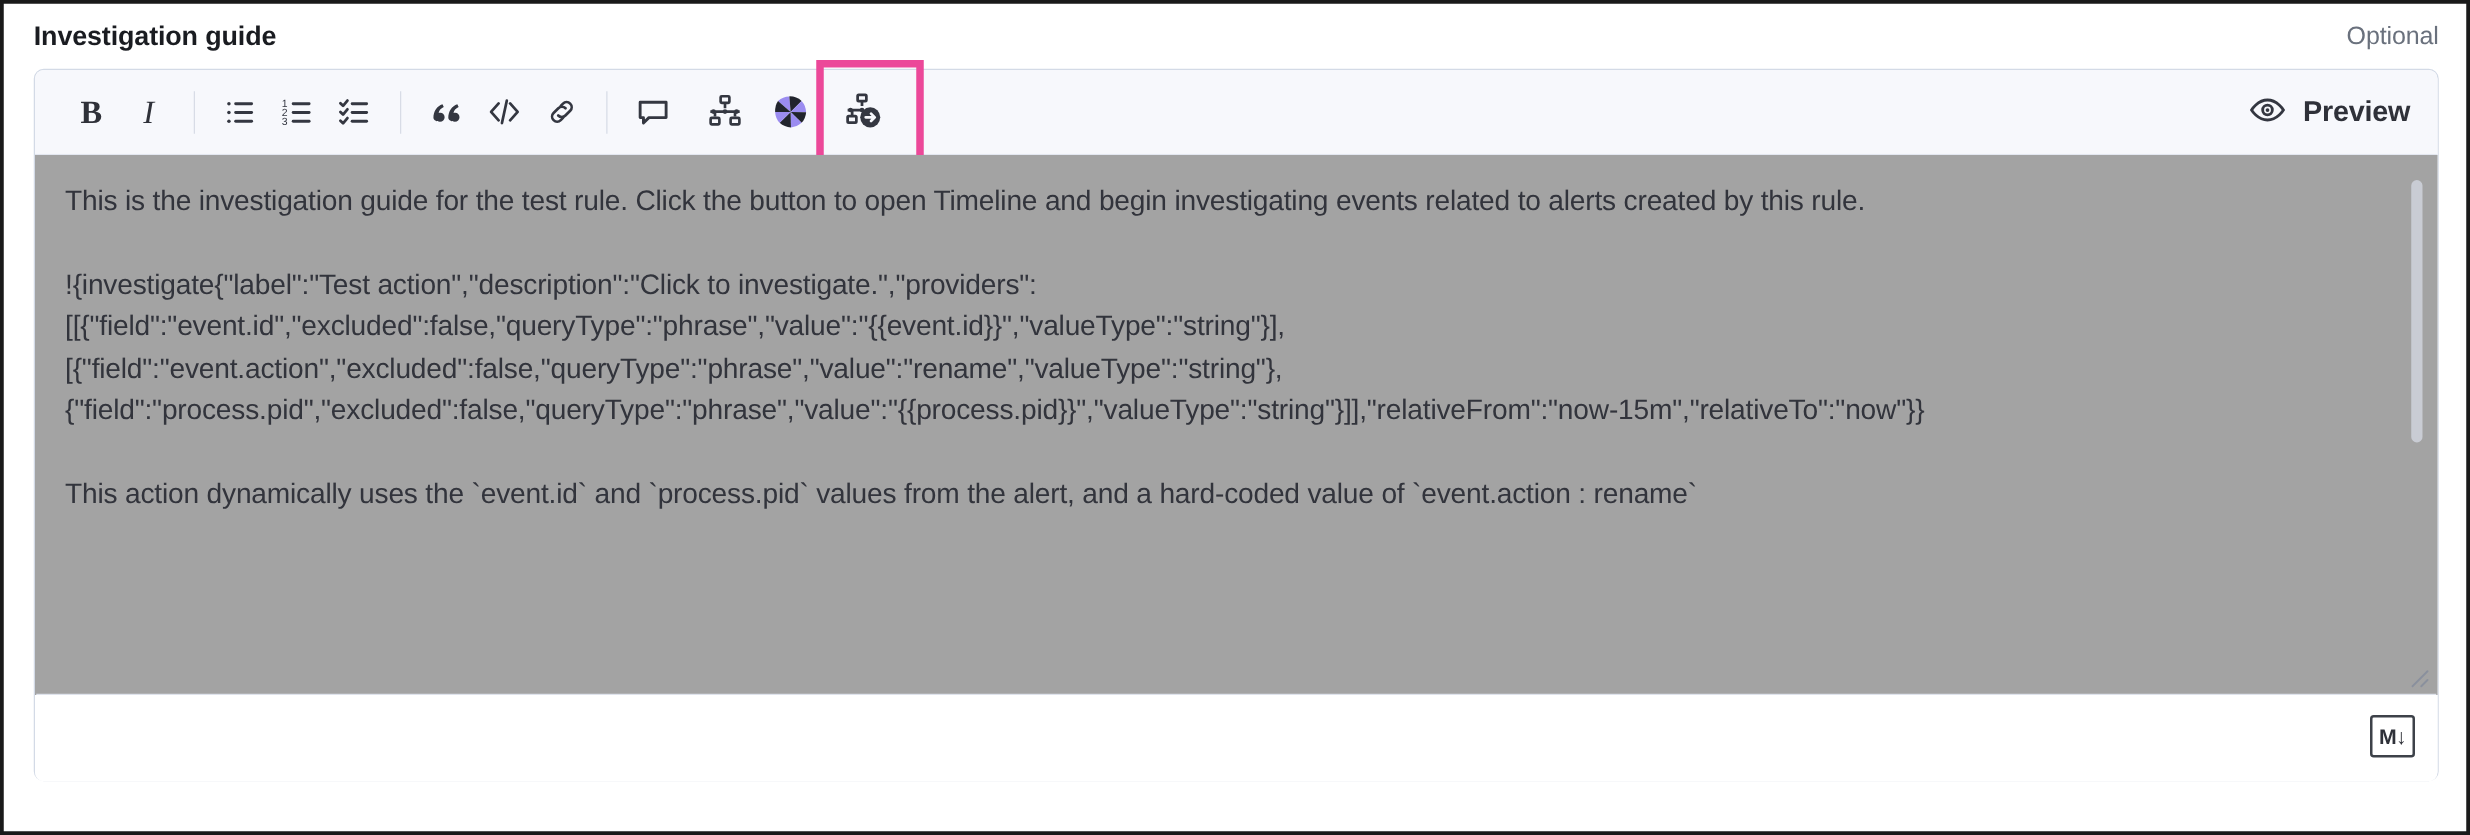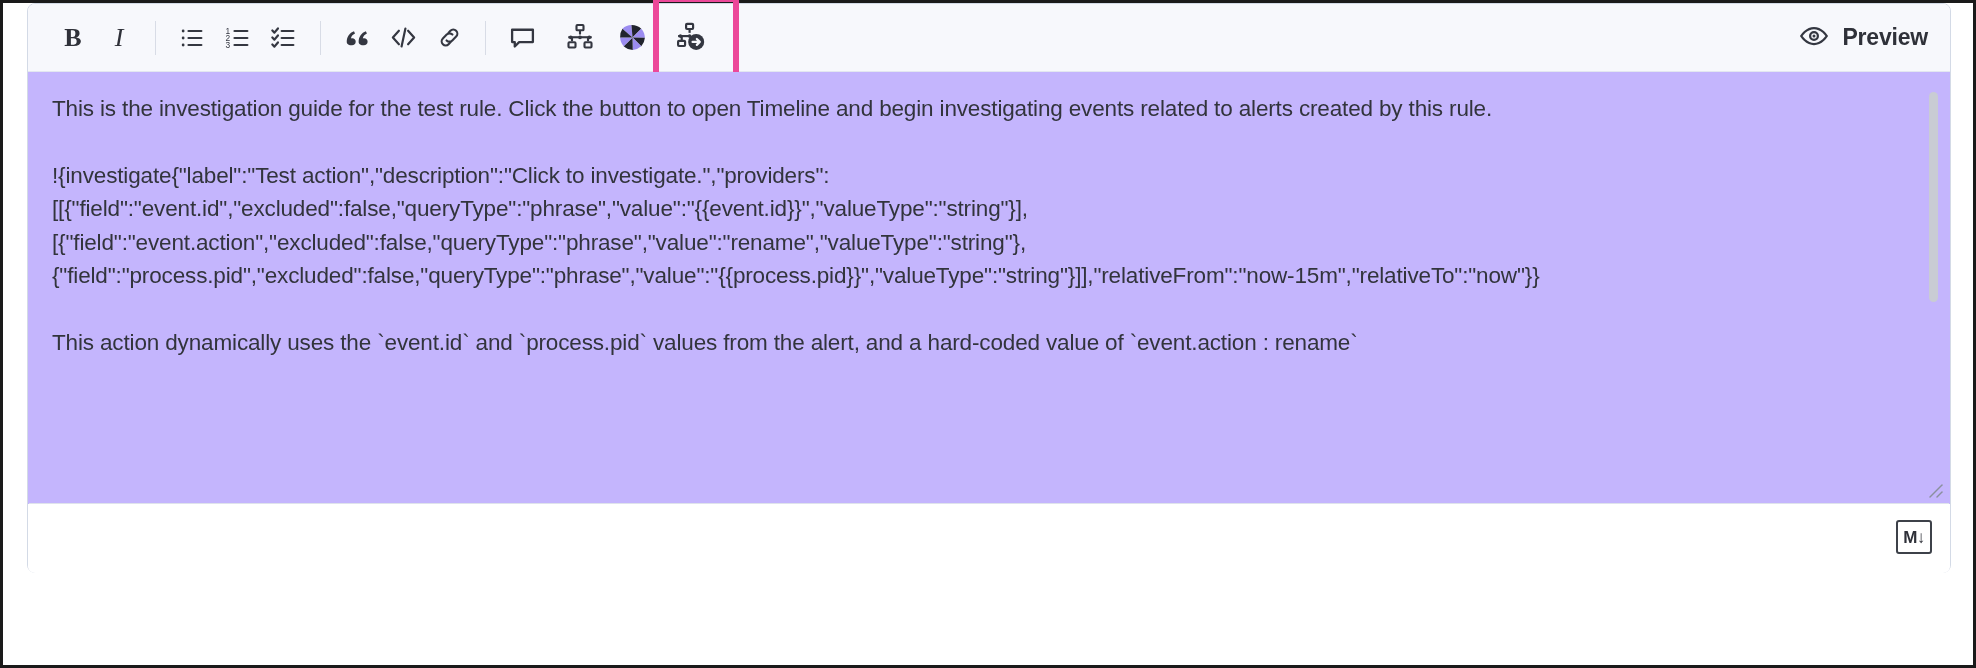--- a/index.html
+++ b/index.html
@@ -139,21 +139,21 @@
     color: #2f3139;
     letter-spacing: -0.2px;
   }
 
   
   .editor-body {
     position: relative;
     height: 432px;
     overflow: hidden;
     padding: 20px 42px 0 24px;
-    background: #c4b5fd;
+    background: #a3a3a3;
   }
 
   .doc-line {
     font-size: 22.5px;
     line-height: 33.5px;
     color: #32343c;
     white-space: pre-wrap;
     word-break: break-word;
     letter-spacing: -0.15px;
   }
@@ -231,20 +231,24 @@
     font-family: "Liberation Sans", sans-serif;
     letter-spacing: -0.5px;
     line-height: 1;
   }
 </style>
 </head>
 <body>
 
 <div class="screen">
 
+  <div class="field-header">
+    <div class="field-label">Investigation guide</div>
+    <div class="field-optional">Optional</div>
+  </div>
 
   <div class="editor-shell">
 
     <div class="toolbar">
 
       <button class="tool-btn tb-bold">B</button>
 
       <button class="tool-btn tb-italic">I</button>
 
       <div class="tb-sep"></div>

